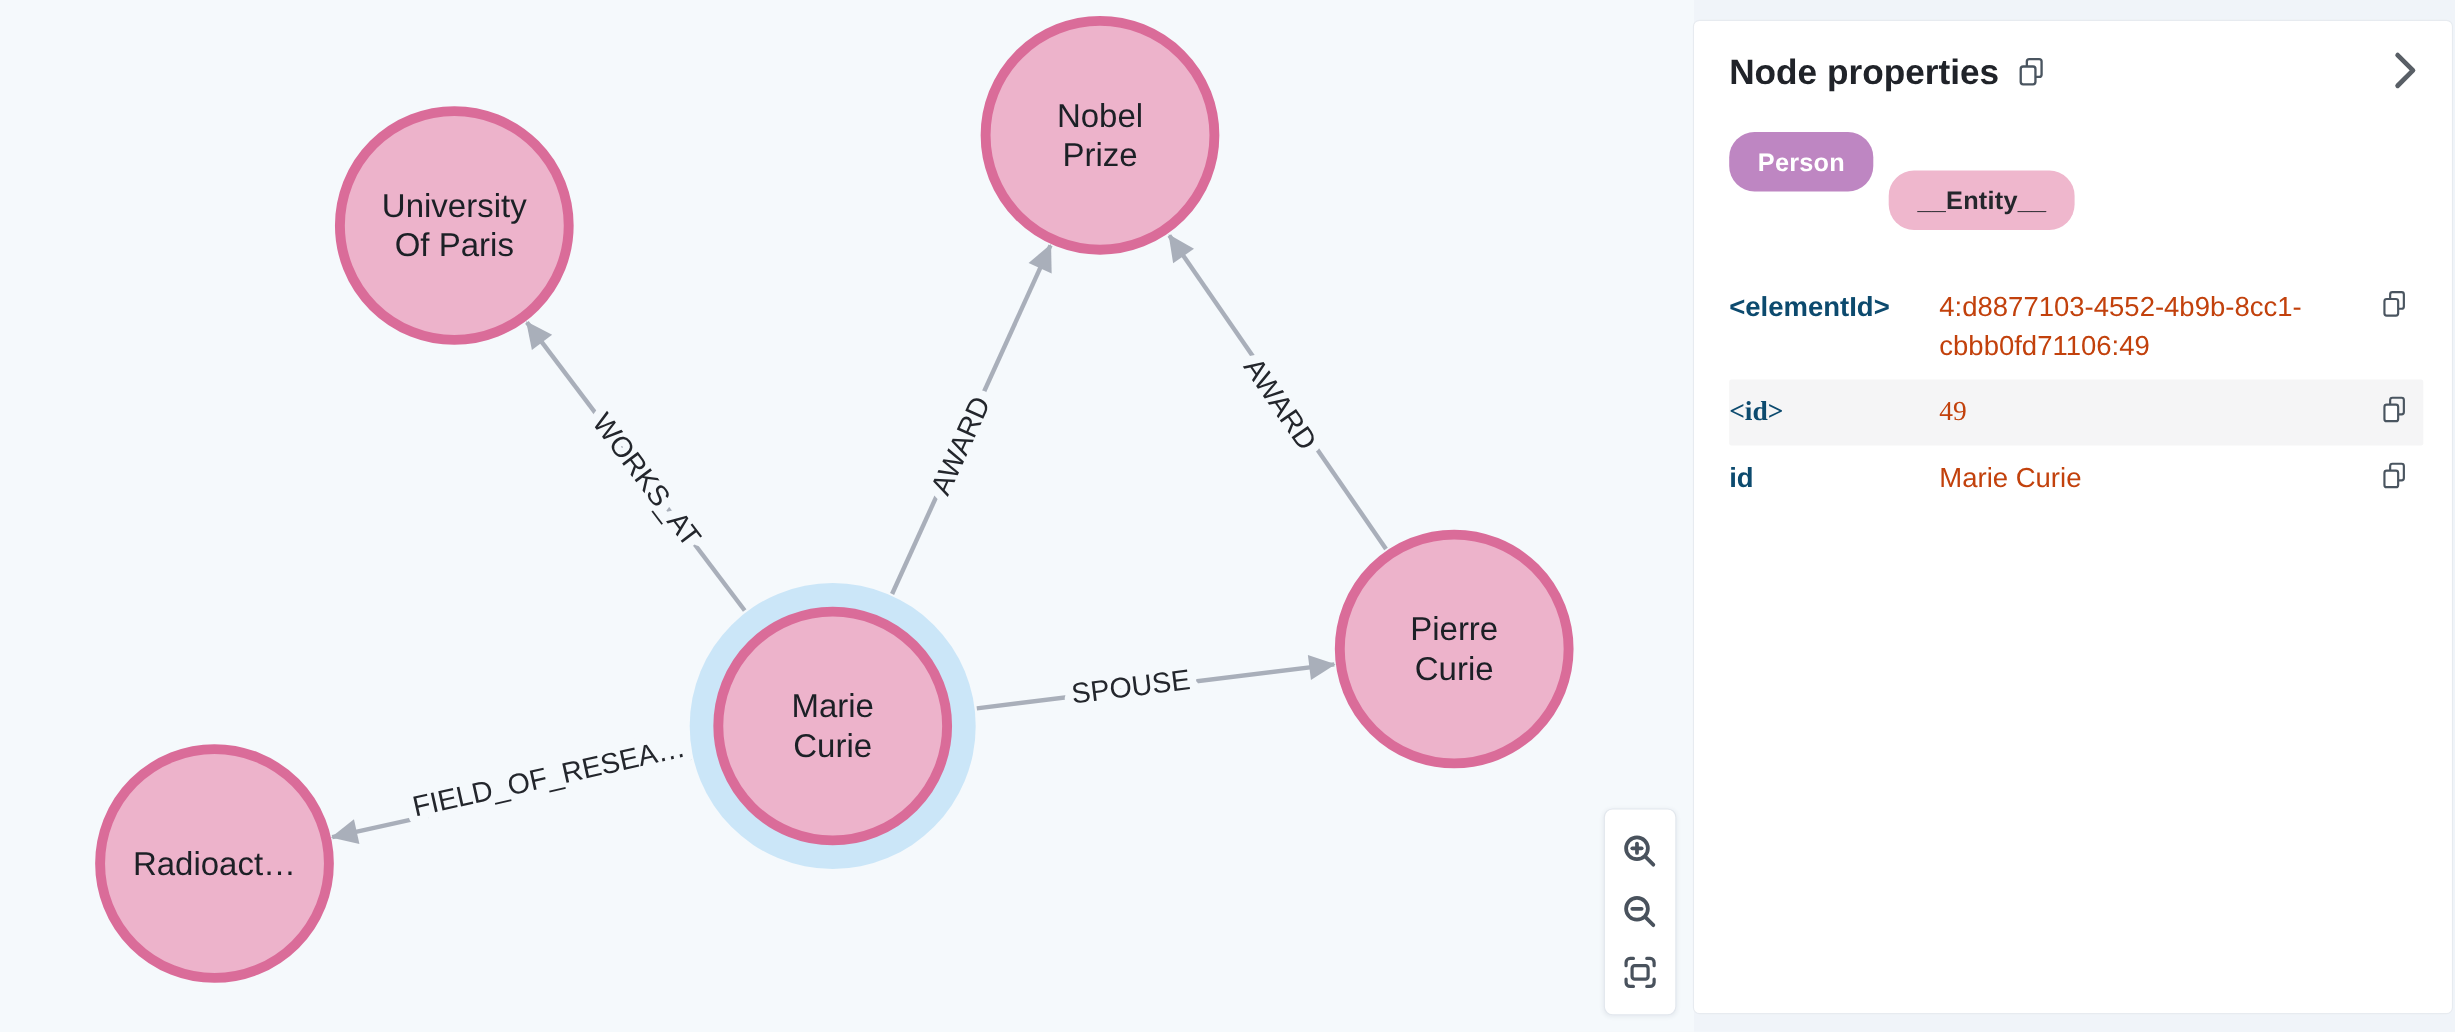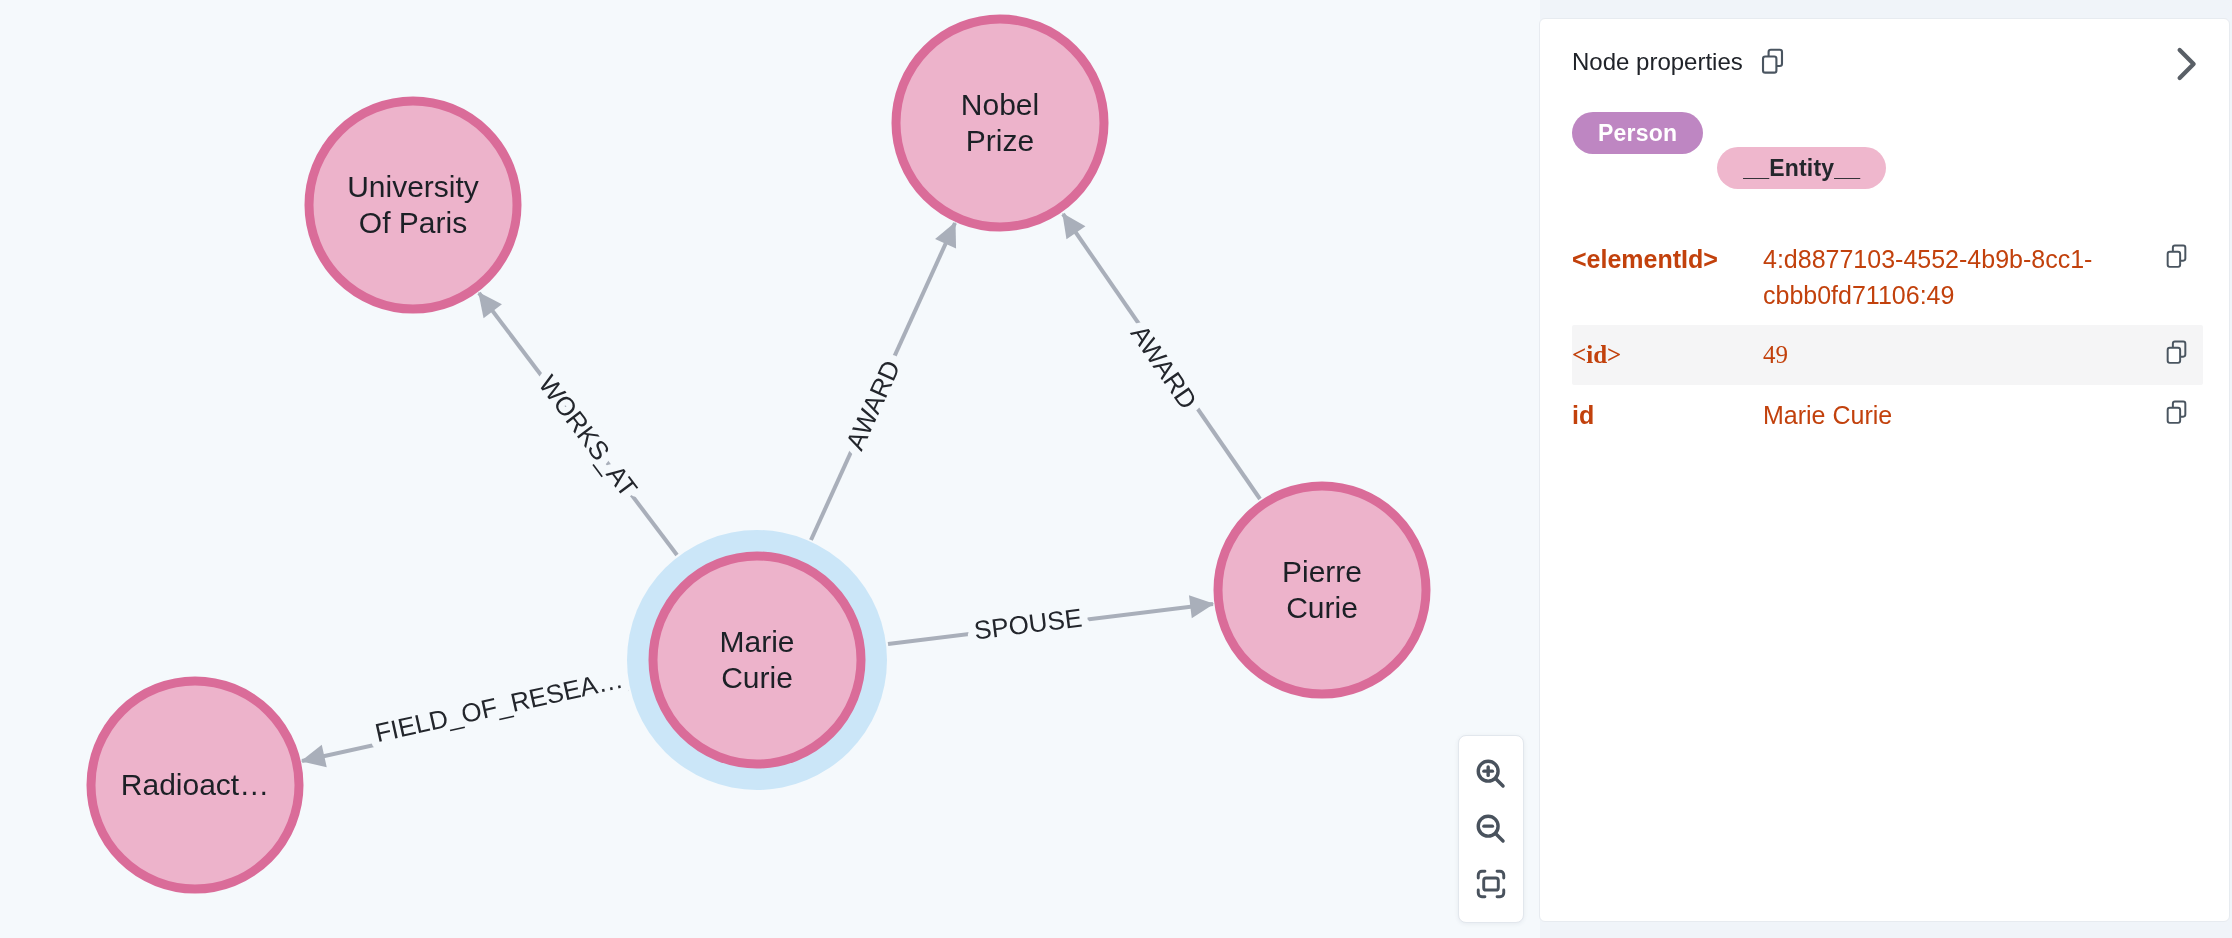--- a/index.html
+++ b/index.html
@@ -41,43 +41,43 @@
   }
   .zoom-btn svg{stroke:#49525D;fill:none;stroke-width:2.4;stroke-linecap:round;stroke-linejoin:round;}
 
   
   .side-card{
     position:absolute;left:1539px;top:18px;width:691px;height:904px;
     background:#FFFFFF;border:1px solid #E7EBF0;border-radius:6px;
     box-sizing:border-box;padding:28px 26px 0 32px;
   }
   .panel-header{display:flex;align-items:center;position:relative;}
-  .panel-title{font-size:24px;color:#202329;font-weight:400;}
+  .panel-title{font-size:32px;color:#202329;font-weight:700;}
   .icon-btn{background:none;border:none;padding:0;cursor:pointer;display:inline-flex;align-items:center;}
   .title-copy{margin-left:16px;}
   .copy-svg{stroke:#4A5560;fill:none;stroke-width:1.9;stroke-linejoin:round;stroke-linecap:round;}
   .collapse-btn{position:absolute;right:2px;top:-2px;}
   .chev-svg{stroke:#595F66;fill:none;stroke-width:3.4;stroke-linecap:round;stroke-linejoin:round;}
 
   .badge-row{display:flex;gap:14px;margin-top:36px;}
   .badge{
     display:inline-flex;align-items:center;justify-content:center;
-    height:42px;padding:0 26px;border-radius:23px;
+    height:54px;padding:0 26px;border-radius:23px;
     font-size:23px;font-weight:bold;letter-spacing:.2px;
   }
 
   .props{margin-top:40px;}
   .prop-row{
     display:grid;grid-template-columns:191px 1fr 42px;
     align-items:start;
     padding:12px 14px 12px 0;
     font-size:25px;line-height:36px;
   }
   .prop-row.shaded{background:#F5F5F6;border-radius:2px;font-family:Liberation Serif, serif;}
-  .prop-key{font-weight:bold;color:#c2410c;}
+  .prop-key{font-weight:bold;color:#0c4a6e;}
   .prop-val{color:#c2410c;overflow-wrap:break-word;padding-right:26px;}
   .prop-copy{justify-self:end;margin-top:2px;}
 </style>
 </head>
 <body>
 
 <div class="stage">
 
   <div class="graph-area">
     <svg id="graph-svg" width="1540" height="938" viewBox="0 0 1540 938">

